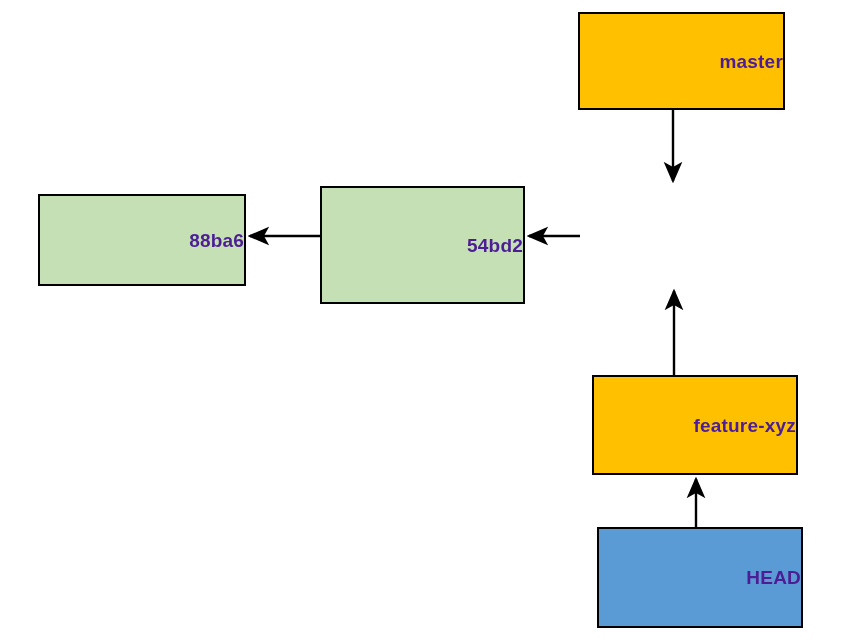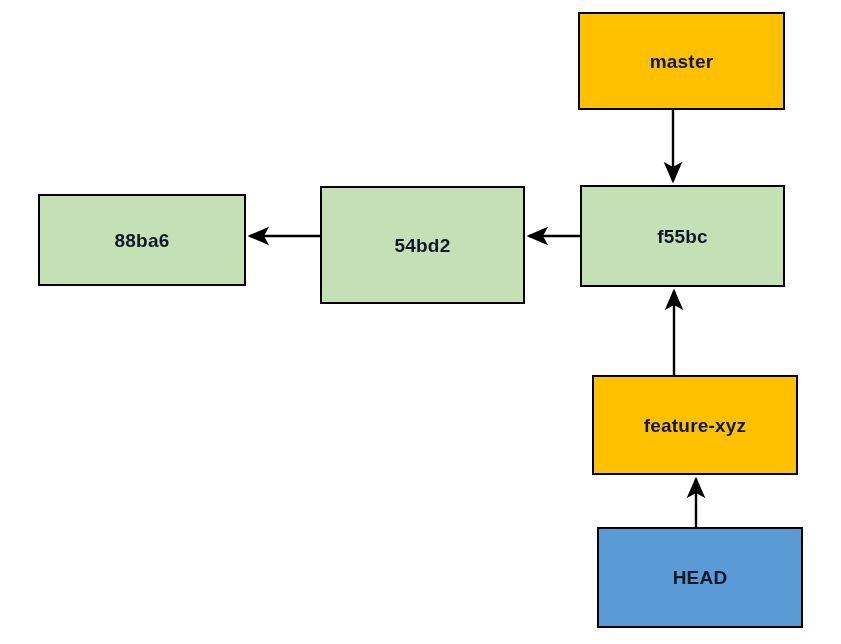--- a/index.html
+++ b/index.html
@@ -16,24 +16,24 @@
     height: 644px;
     background: #ffffff;
     overflow: hidden;
   }
   .node {
     position: absolute;
     box-sizing: border-box;
     border: 2px solid #000000;
     display: flex;
     align-items: center;
-    justify-content: center;
+    justify-content: flex-end;
     font-weight: bold;
     font-size: 19px;
-    color: #0f172a;
+    color: #4c1d95;
     letter-spacing: 0.2px;
     line-height: 1;
   }
   .node-commit { background: #c5e0b4; }
   .node-branch { background: #ffc000; }
   .node-head   { background: #5b9bd5; }
 
   #edges {
     position: absolute;
     left: 0;
@@ -71,23 +71,20 @@
   </div>
 
   <div class="node node-commit" style="left:38px; top:194px; width:208px; height:92px;">
     <span>88ba6</span>
   </div>
 
   <div class="node node-commit" style="left:320px; top:186px; width:205px; height:118px;">
     <span>54bd2</span>
   </div>
 
-  <div class="node node-commit" style="left:580px; top:185px; width:205px; height:102px;">
-    <span>f55bc</span>
-  </div>
 
   <div class="node node-branch" style="left:592px; top:375px; width:206px; height:100px;">
     <span>feature-xyz</span>
   </div>
 
   <div class="node node-head" style="left:597px; top:527px; width:206px; height:101px;">
     <span>HEAD</span>
   </div>
 
 </div>

